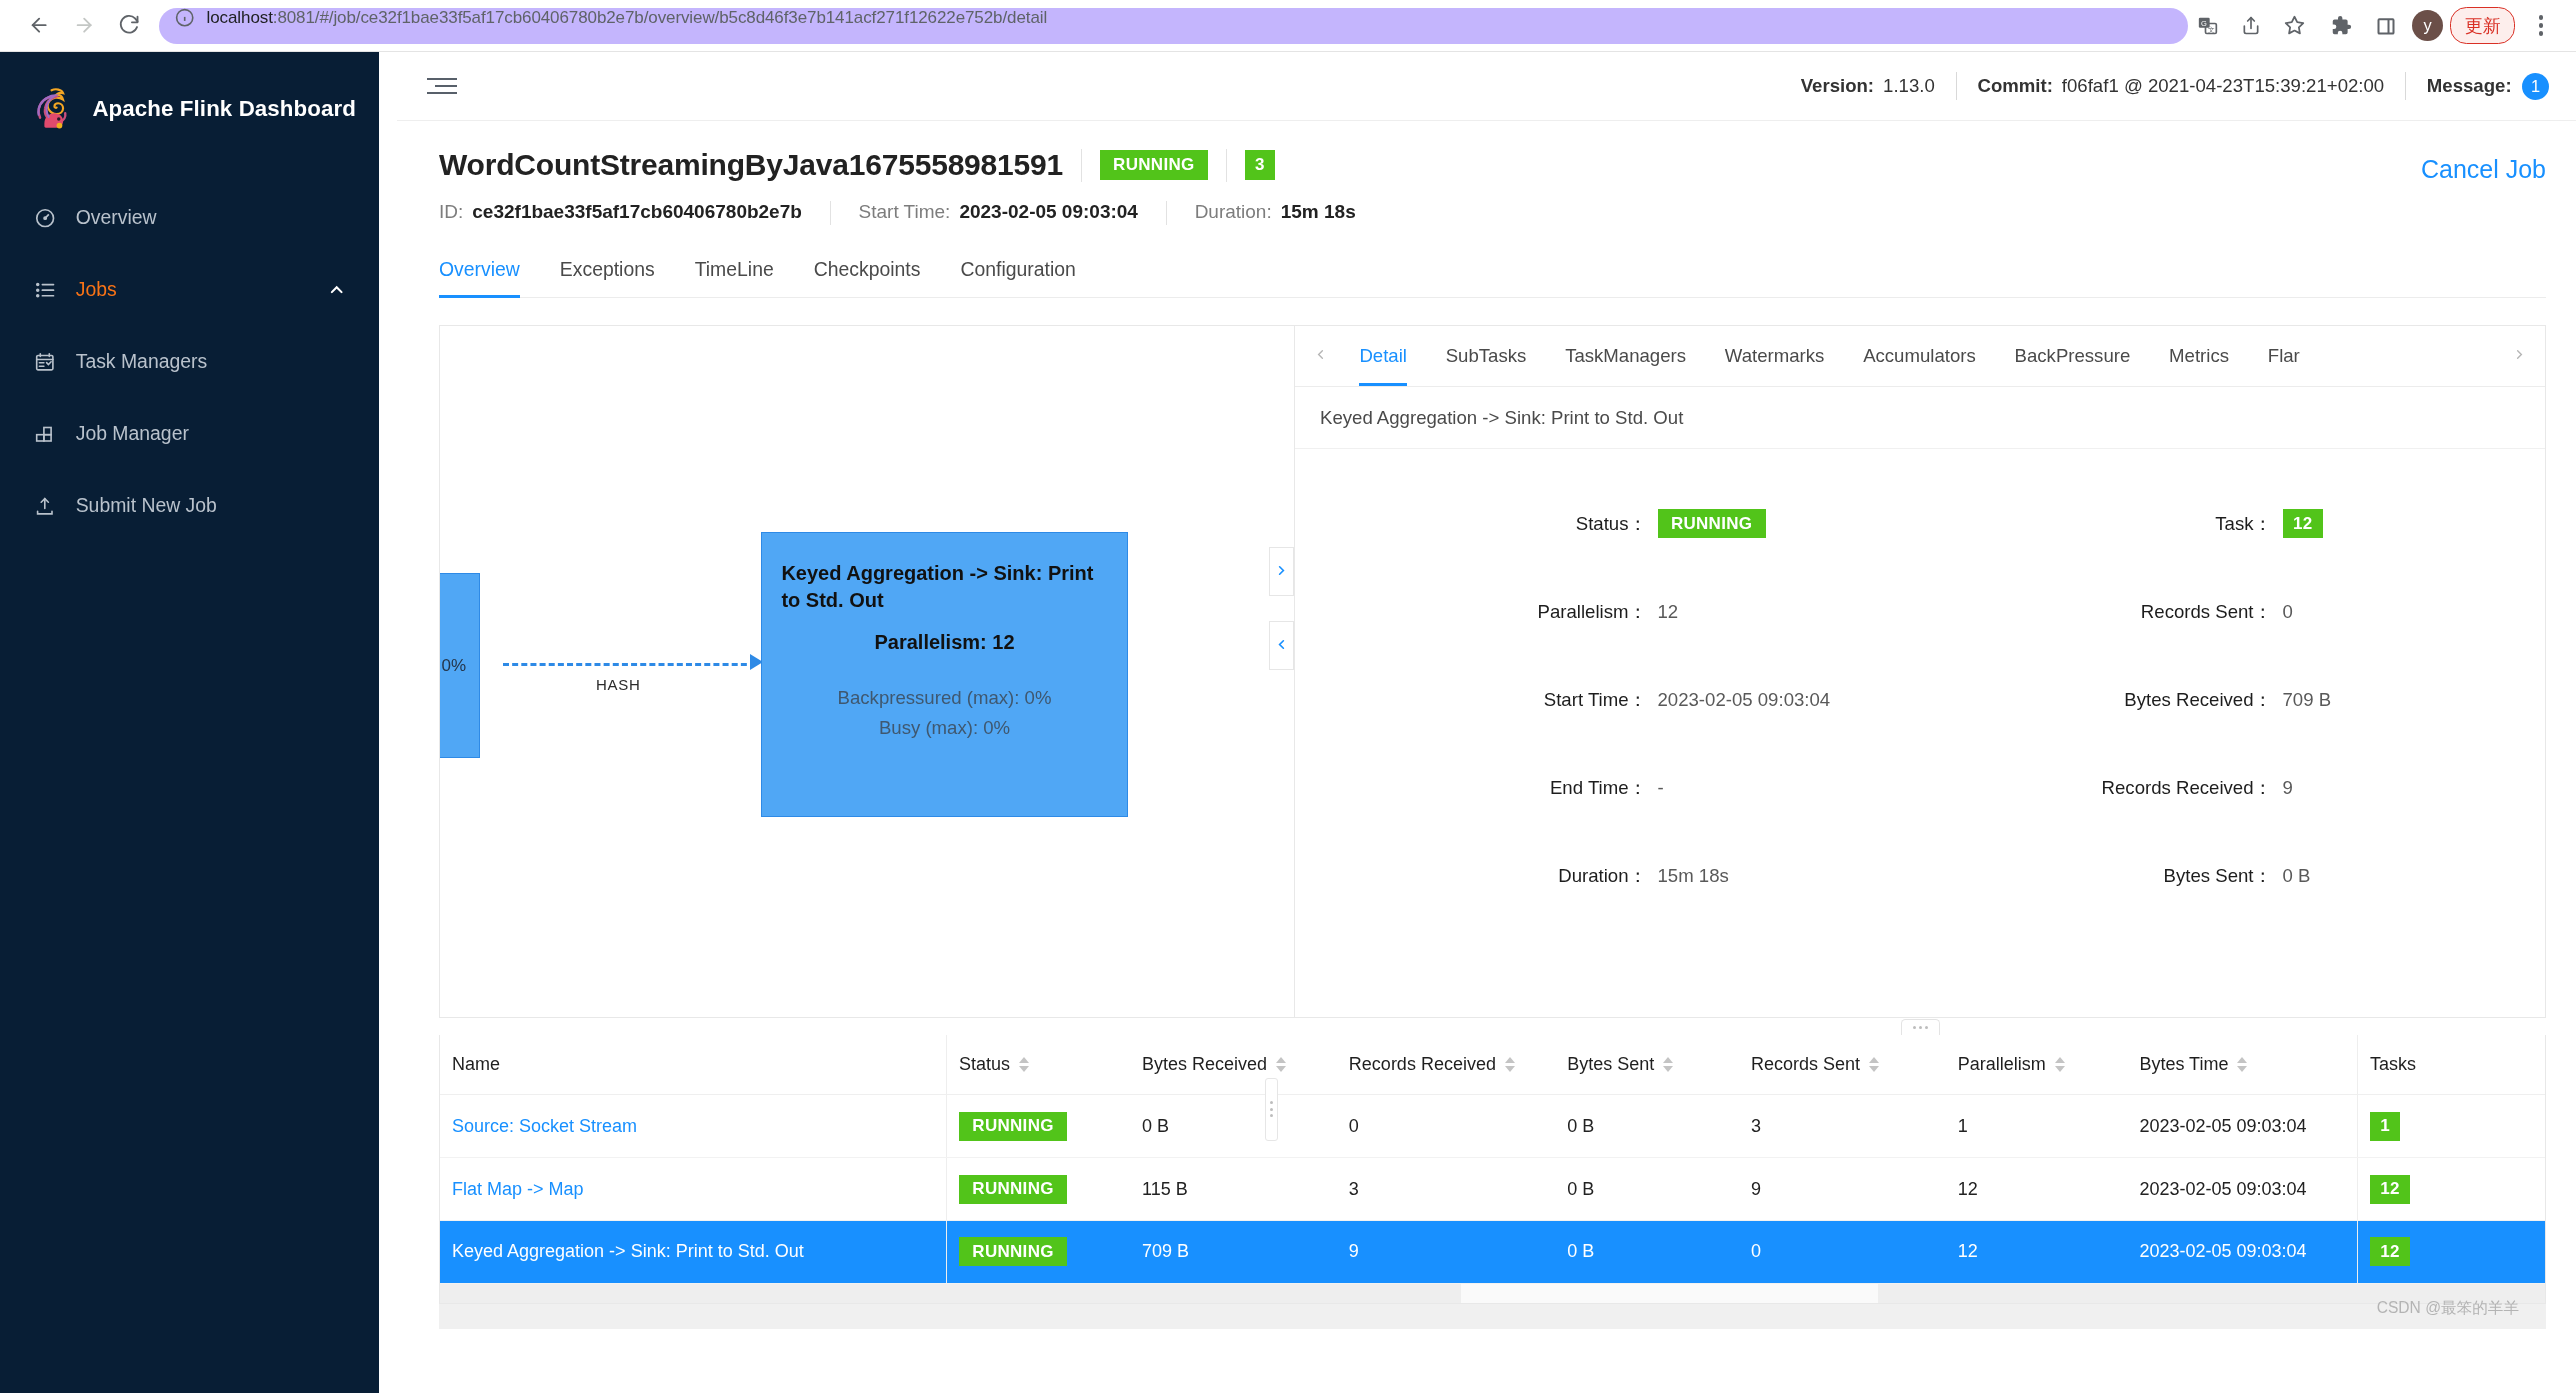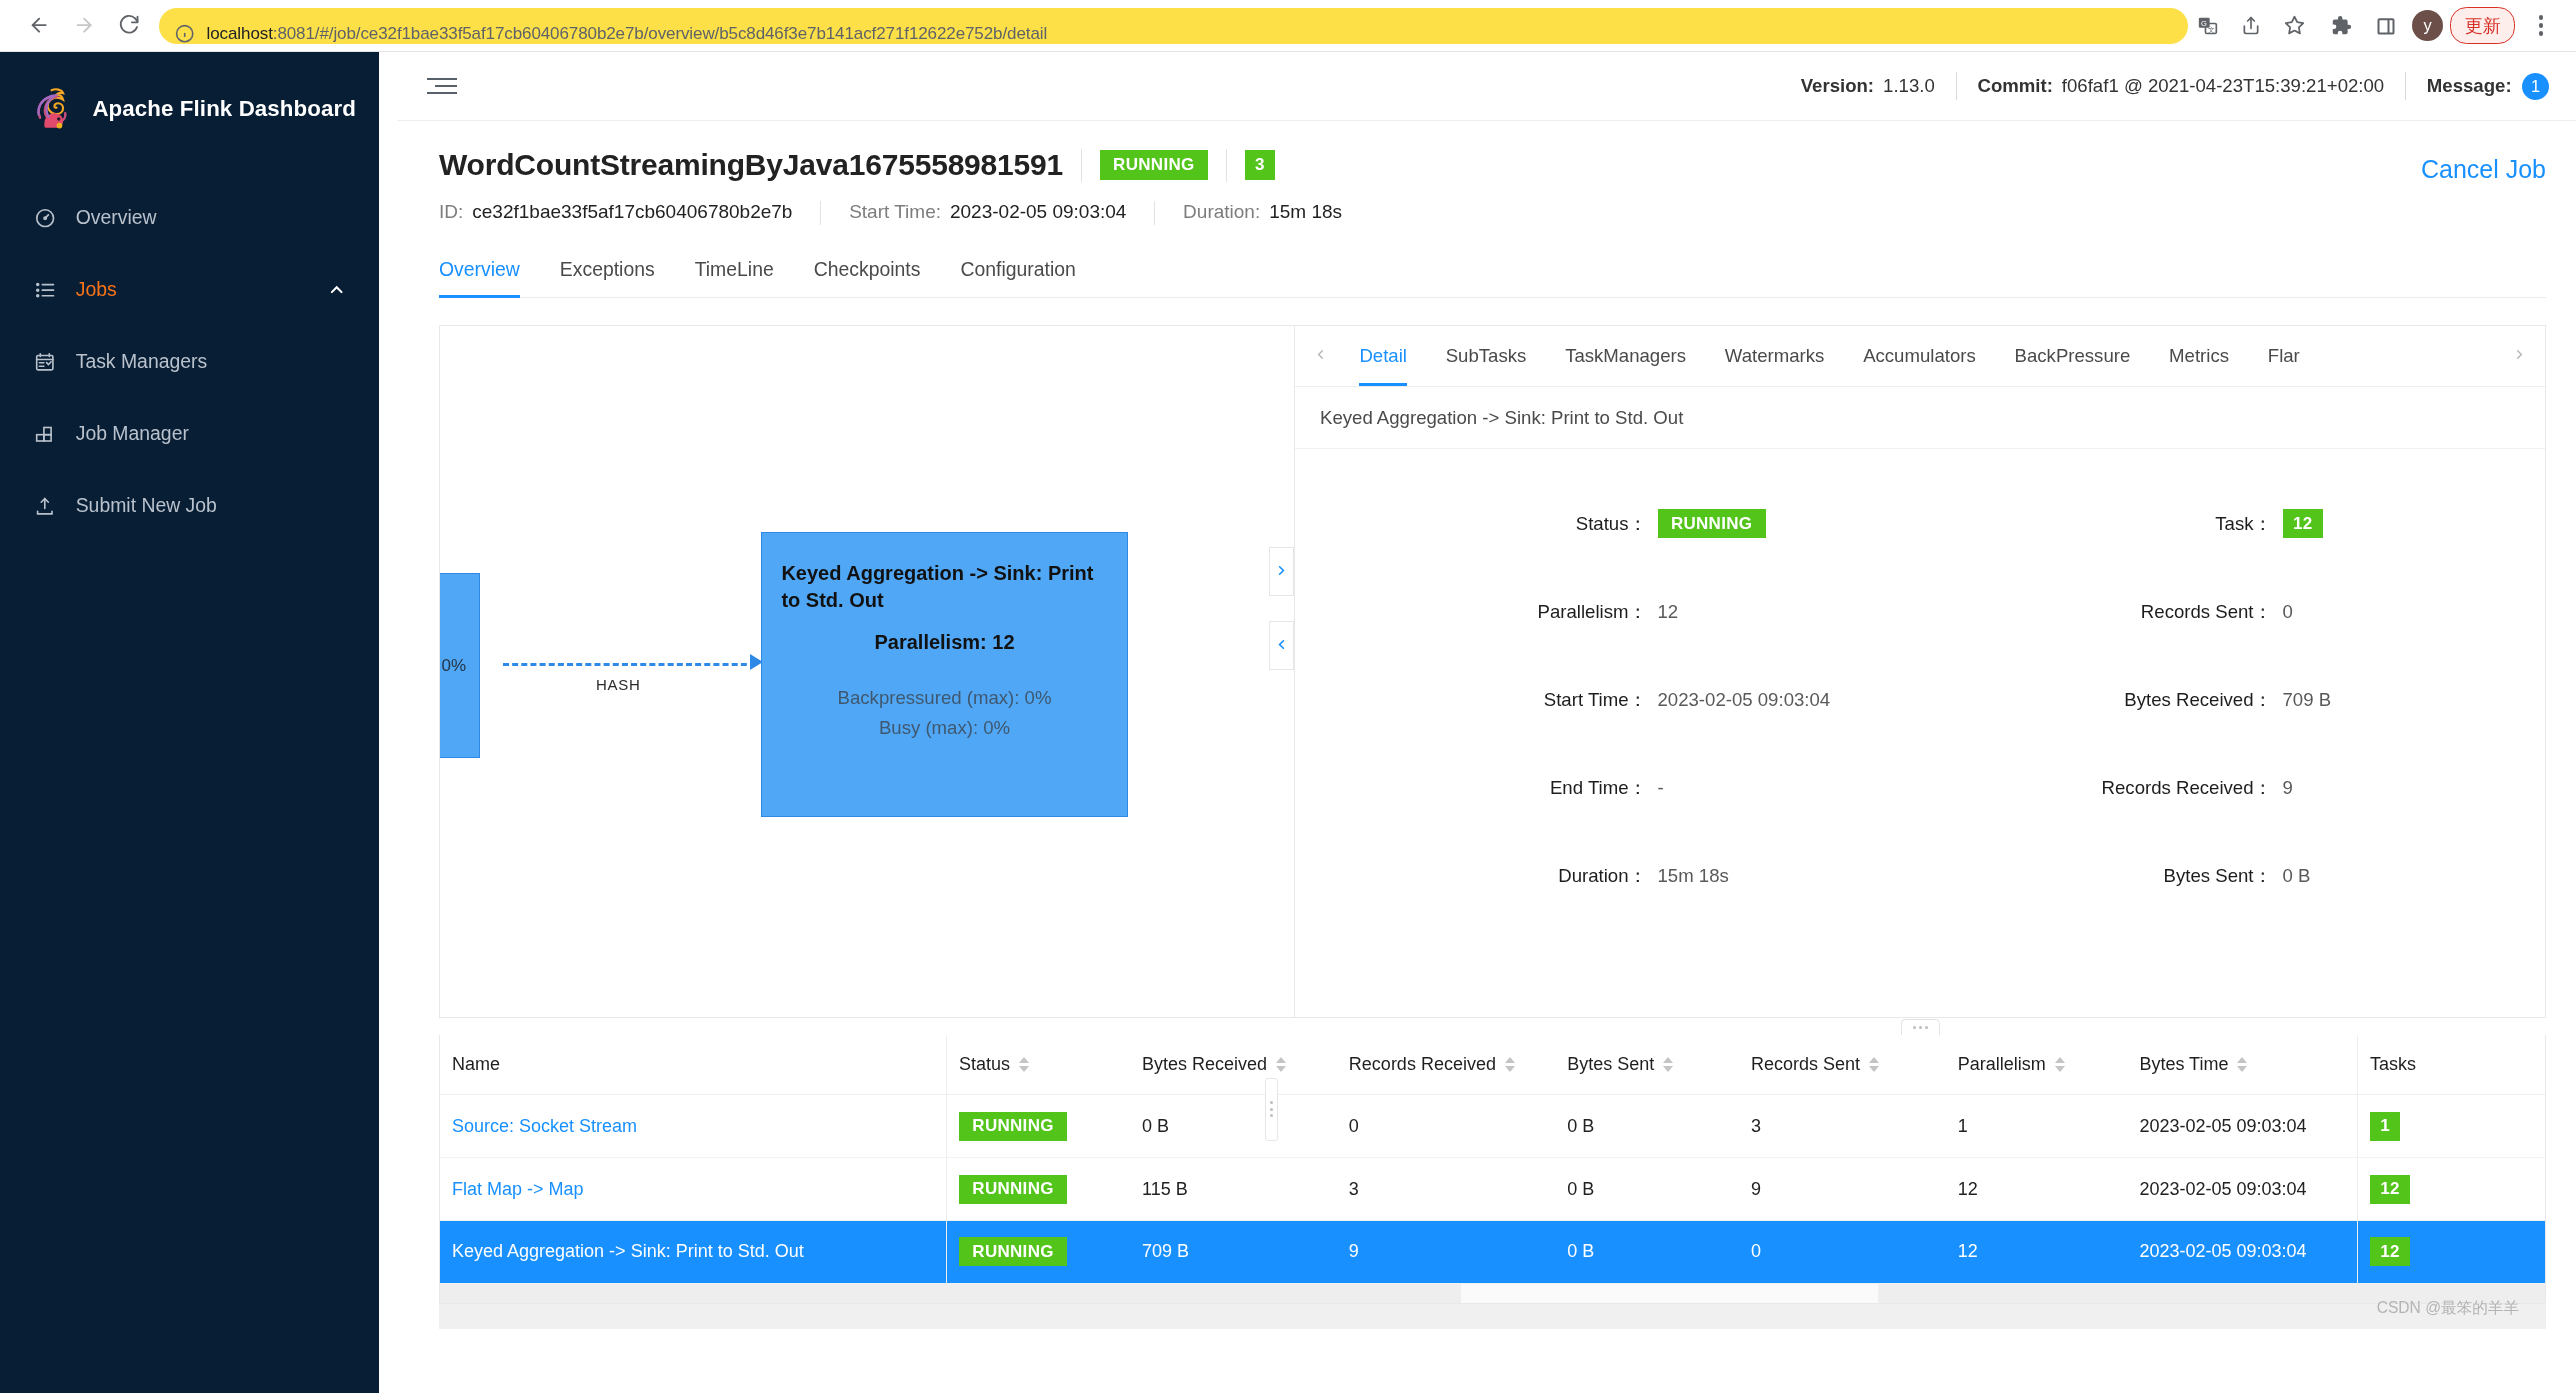--- a/index.html
+++ b/index.html
@@ -27,24 +27,24 @@
     color: #5f6368;
     flex: 0 0 auto;
   }
   .nav-btn.disabled { color: #c4c7c5; }
   .nav-btn svg { display: block; }
 
   .omnibox {
     flex: 1 1 auto;
     height: 36px;
     margin: 0 12px 0 7.4px;
-    background: #fde047;
+    background: #c4b5fd;
     border-radius: 18px;
     display: flex;
-    align-items: flex-end;
+    align-items: flex-start;
     padding: 0 16.4px;
     min-width: 0;
   }
   .omnibox .info-icon { color: #5f6368; margin-right: 12px; flex: 0 0 auto; display:flex; }
   .url-text {
     font-size: 17px;
     color: #5f6368;
     white-space: nowrap;
     overflow: hidden;
     text-overflow: ellipsis;
@@ -162,21 +162,21 @@
     padding: 5.2px 13.4px; letter-spacing: 0.3px;
     display: inline-block; line-height: 1.1;
   }
   .tag-green.sm { padding: 5.2px 10.4px; }
 
   .job-meta {
     display: flex; align-items: flex-start;
     margin-top: 19.4px;
     font-size: 19px; color: #7d7d7d;
   }
-  .job-meta b { color: #222; font-weight: normal; margin-left: 9px; }
+  .job-meta b { color: #222; font-weight: bold; margin-left: 9px; }
   .meta-sep { width: 0.7px; height: 24px; background: #e2e2e2; margin: 0 28px; }
 
   .cancel-job {
     position: absolute; right: 30px; top: 34px;
     color: #1890ff; font-size: 25px;
   }
 
   .job-tabs {
     display: flex; align-items: flex-end;
     gap: 0; margin-top: 25px;

